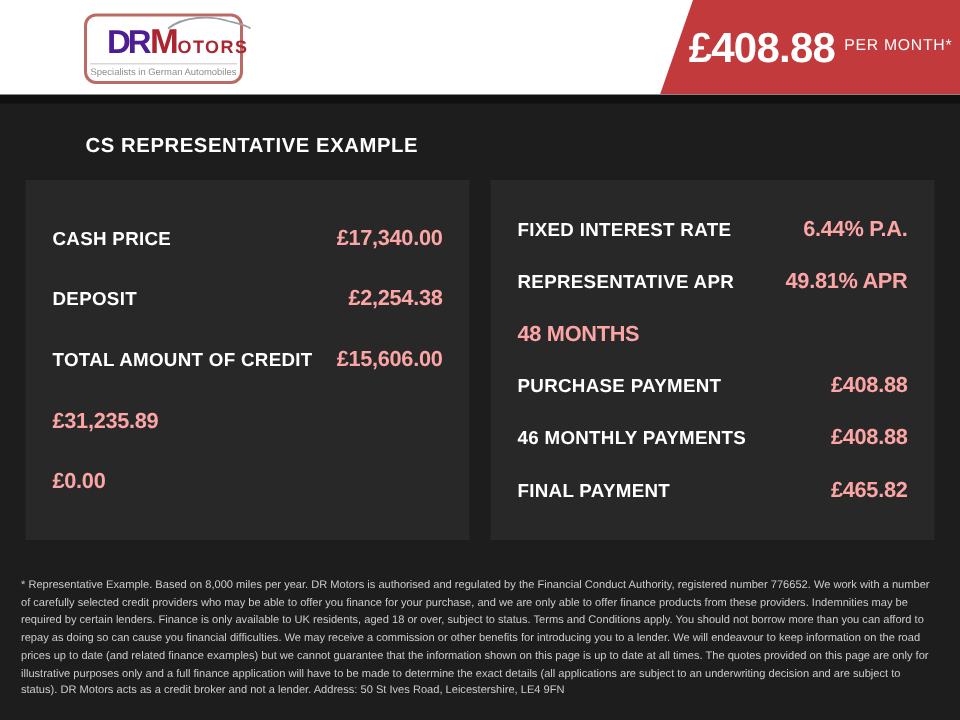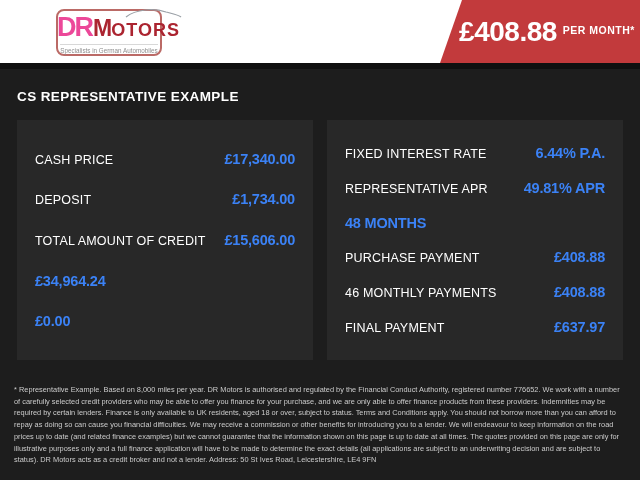--- a/index.html
+++ b/index.html
@@ -30,27 +30,27 @@
     border-radius: 8px;
     background: #ffffff;
     display: flex;
     flex-direction: column;
     align-items: center;
     justify-content: center;
     padding-top: 3px;
   }
   .logo-line { display: flex; align-items: baseline; line-height: 1; position: relative; }
   .logo-dr {
-    font-size: 27px; font-weight: bold; color: #ec4899; letter-spacing: -2px; padding-left: 19px;
+    font-size: 22px; font-weight: bold; color: #4c1d95; letter-spacing: -2px; padding-left: 19px;
   }
   .logo-m {
     font-size: 23px; font-weight: bold; color: #ab2430; margin-left: 1px; letter-spacing: -1px;
   }
   .logo-otors {
-    font-size: 18px; font-weight: bold; color: #ab2430; letter-spacing: 1px;
+    font-size: 12px; font-weight: bold; color: #ab2430; letter-spacing: 1px;
   }
   .car-glyph {
     position: absolute; right: -2px; top: -7px; width: 58px; height: 12px;
   }
   .logo-tagline {
     font-size: 6.3px; color: #8e8e8e; margin-top: 3px;
     border-top: 1px solid #d8d8d8; padding-top: 2px; white-space: nowrap;
   }
 
   .price-ribbon {
@@ -62,31 +62,32 @@
     display: flex;
     align-items: center;
     justify-content: center;
     gap: 6px;
     padding-left: 14px;
   }
   .price-amount {
     color: #ffffff; font-size: 28px; font-weight: bold; letter-spacing: -0.5px;
   }
   .price-period {
-    color: #ffffff; font-size: 10.5px; font-weight: bold; letter-spacing: 0.5px;
+    color: #ffffff; font-size: 10.5px; font-weight: normal; letter-spacing: 0.5px;
     padding-bottom: 3px;
   }
 
   
   .section-title {
     color: #ffffff;
     font-size: 13.5px;
     font-weight: bold;
     letter-spacing: 0.4px;
     padding: 20px 0 0 17px;
+    margin-left: 40px;
   }
 
   
   .cards {
     display: flex;
     gap: 14px;
     padding: 0 17px;
     margin-top: 16px;
   }
   .card {
@@ -99,26 +100,26 @@
     padding: 6px 18px;
   }
   .finance-row {
     display: flex;
     justify-content: space-between;
     align-items: baseline;
   }
   .finance-label {
     color: #ffffff;
     font-size: 12.5px;
-    font-weight: normal;
+    font-weight: bold;
     letter-spacing: 0.2px;
     white-space: nowrap;
   }
   .finance-value {
-    color: #3b82f6;
+    color: #fca5a5;
     font-size: 14.5px;
     font-weight: bold;
     letter-spacing: -0.2px;
     white-space: nowrap;
   }
 
   
   .footer {
     margin-top: 19px;
     padding: 0 14px;
@@ -160,28 +161,28 @@
 
   <div class="cards">
 
     <div class="card">
       <div class="finance-row">
         <span class="finance-label">CASH PRICE</span>
         <span class="finance-value">£17,340.00</span>
       </div>
       <div class="finance-row">
         <span class="finance-label">DEPOSIT</span>
-        <span class="finance-value">£1,734.00</span>
+        <span class="finance-value">£2,254.38</span>
       </div>
       <div class="finance-row">
         <span class="finance-label">TOTAL AMOUNT OF CREDIT</span>
         <span class="finance-value">£15,606.00</span>
       </div>
       <div class="finance-row">
-        <span class="finance-value">£34,964.24</span>
+        <span class="finance-value">£31,235.89</span>
       </div>
       <div class="finance-row">
         <span class="finance-value">£0.00</span>
       </div>
     </div>
 
     <div class="card">
       <div class="finance-row">
         <span class="finance-label">FIXED INTEREST RATE</span>
         <span class="finance-value">6.44% P.A.</span>
@@ -196,21 +197,21 @@
       <div class="finance-row">
         <span class="finance-label">PURCHASE PAYMENT</span>
         <span class="finance-value">£408.88</span>
       </div>
       <div class="finance-row">
         <span class="finance-label">46 MONTHLY PAYMENTS</span>
         <span class="finance-value">£408.88</span>
       </div>
       <div class="finance-row">
         <span class="finance-label">FINAL PAYMENT</span>
-        <span class="finance-value">£637.97</span>
+        <span class="finance-value">£465.82</span>
       </div>
     </div>
 
   </div>
 
   <div class="footer">
     <p class="disclaimer">* Representative Example. Based on 8,000 miles per year. DR Motors is authorised and regulated by the Financial Conduct Authority, registered number 776652. We work with a number of carefully selected credit providers who may be able to offer you finance for your purchase, and we are only able to offer finance products from these providers. Indemnities may be required by certain lenders. Finance is only available to UK residents, aged 18 or over, subject to status. Terms and Conditions apply. You should not borrow more than you can afford to repay as doing so can cause you financial difficulties. We may receive a commission or other benefits for introducing you to a lender. We will endeavour to keep information on the road prices up to date (and related finance examples) but we cannot guarantee that the information shown on this page is up to date at all times. The quotes provided on this page are only for illustrative purposes only and a full finance application will have to be made to determine the exact details (all applications are subject to an underwriting decision and are subject to status). DR Motors acts as a credit broker and not a lender. Address:  50 St Ives Road, Leicestershire, LE4 9FN</p>
   </div>
 
 </div>

